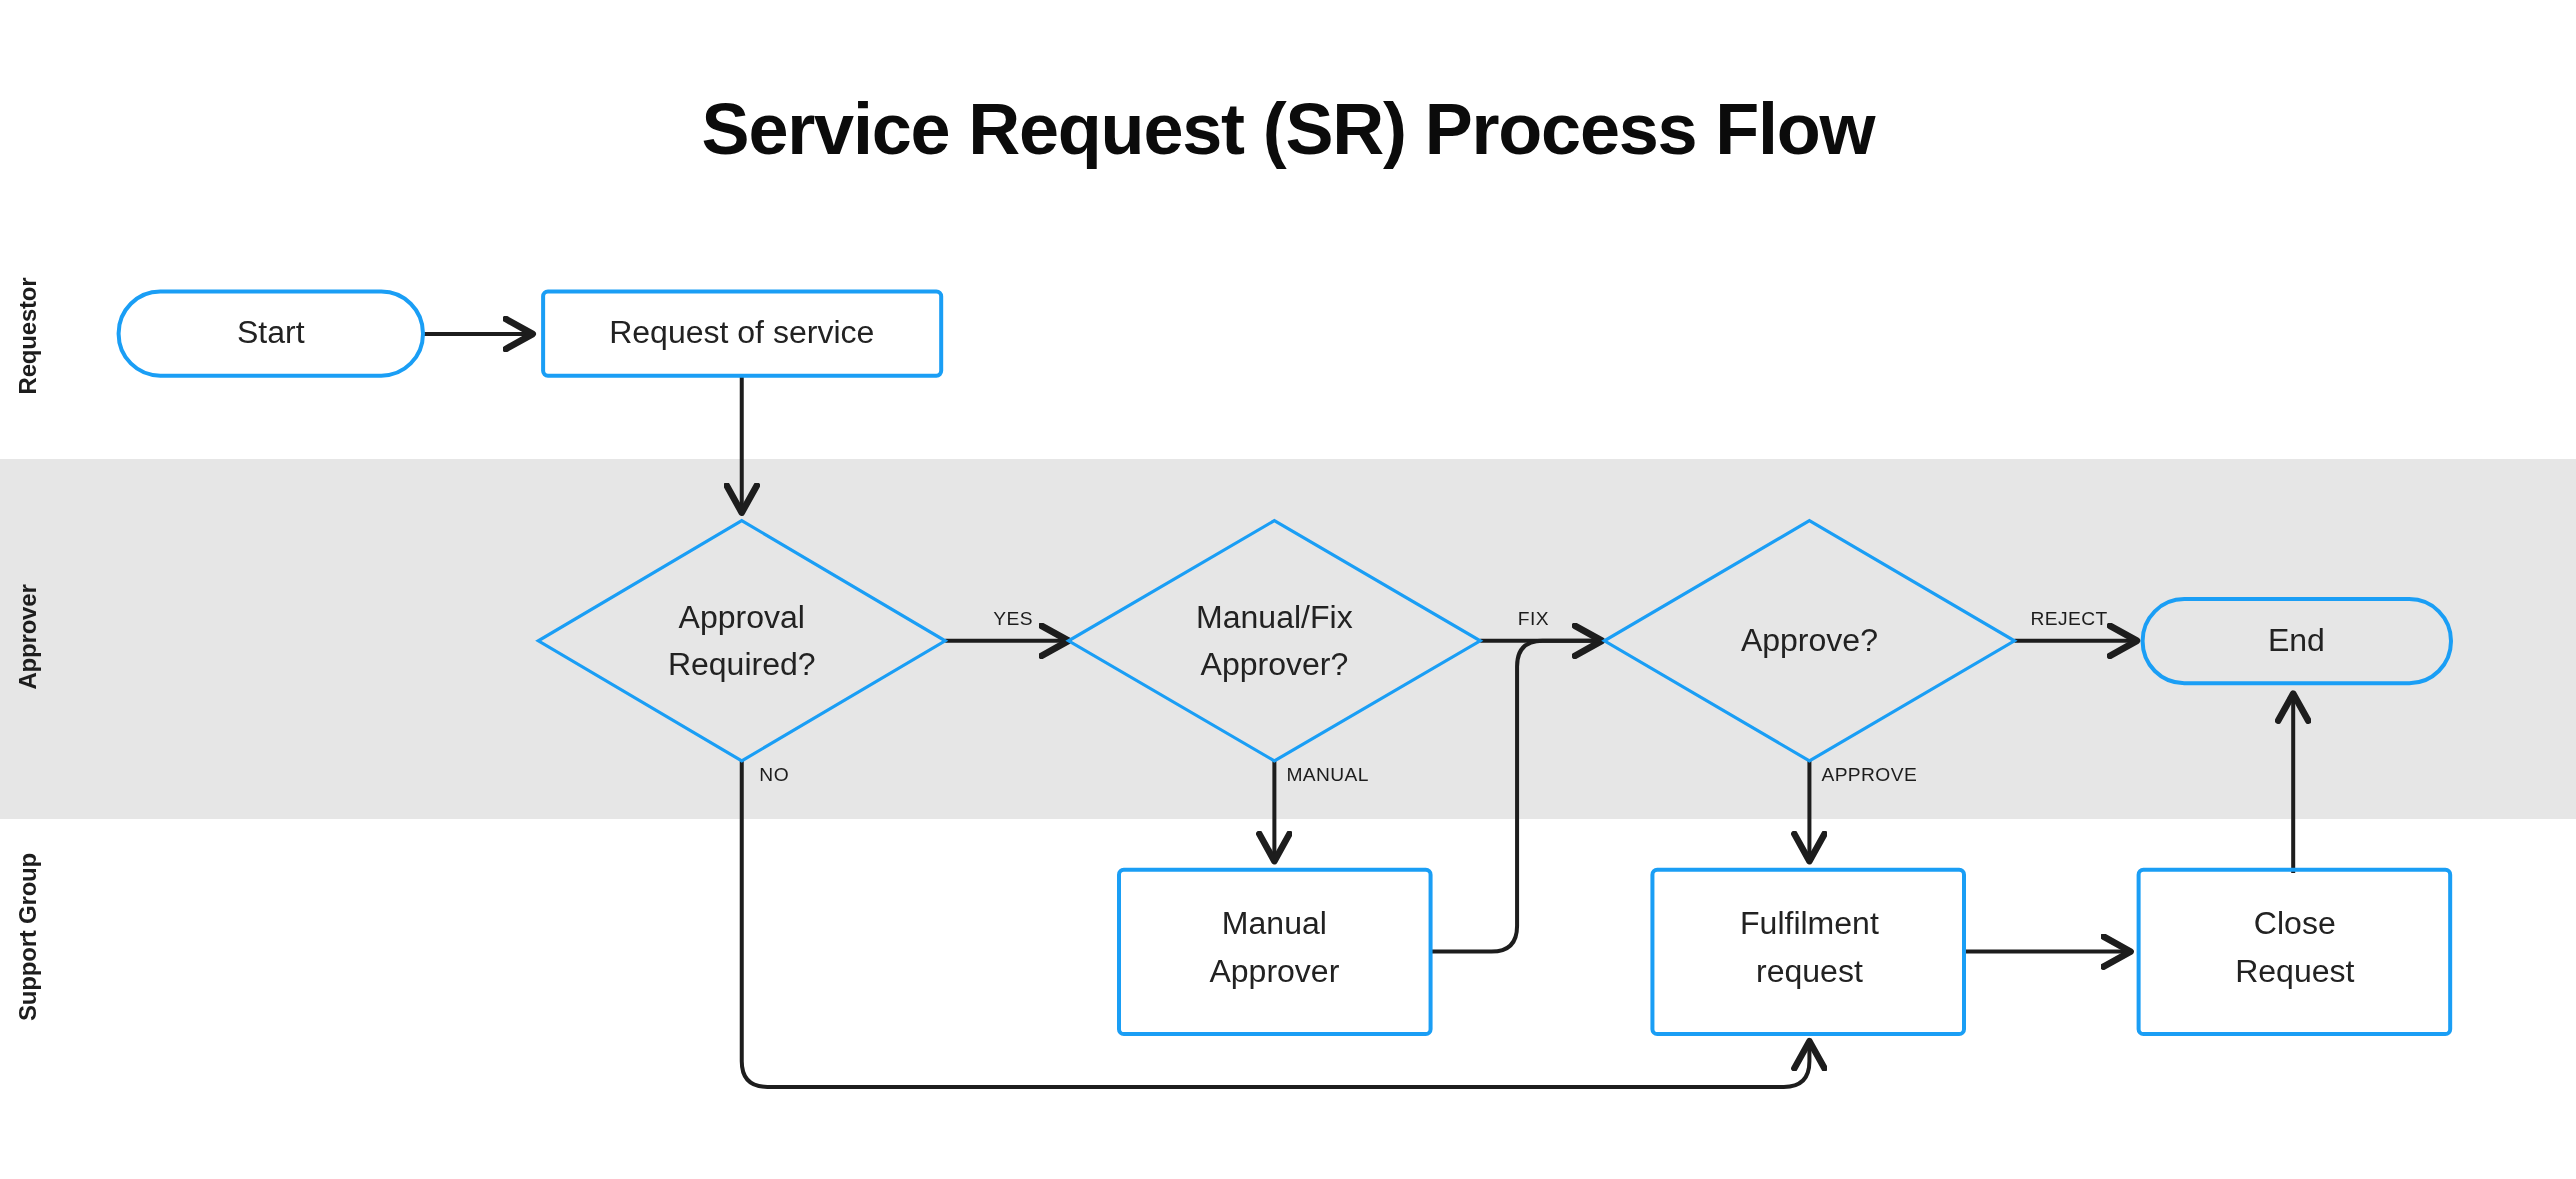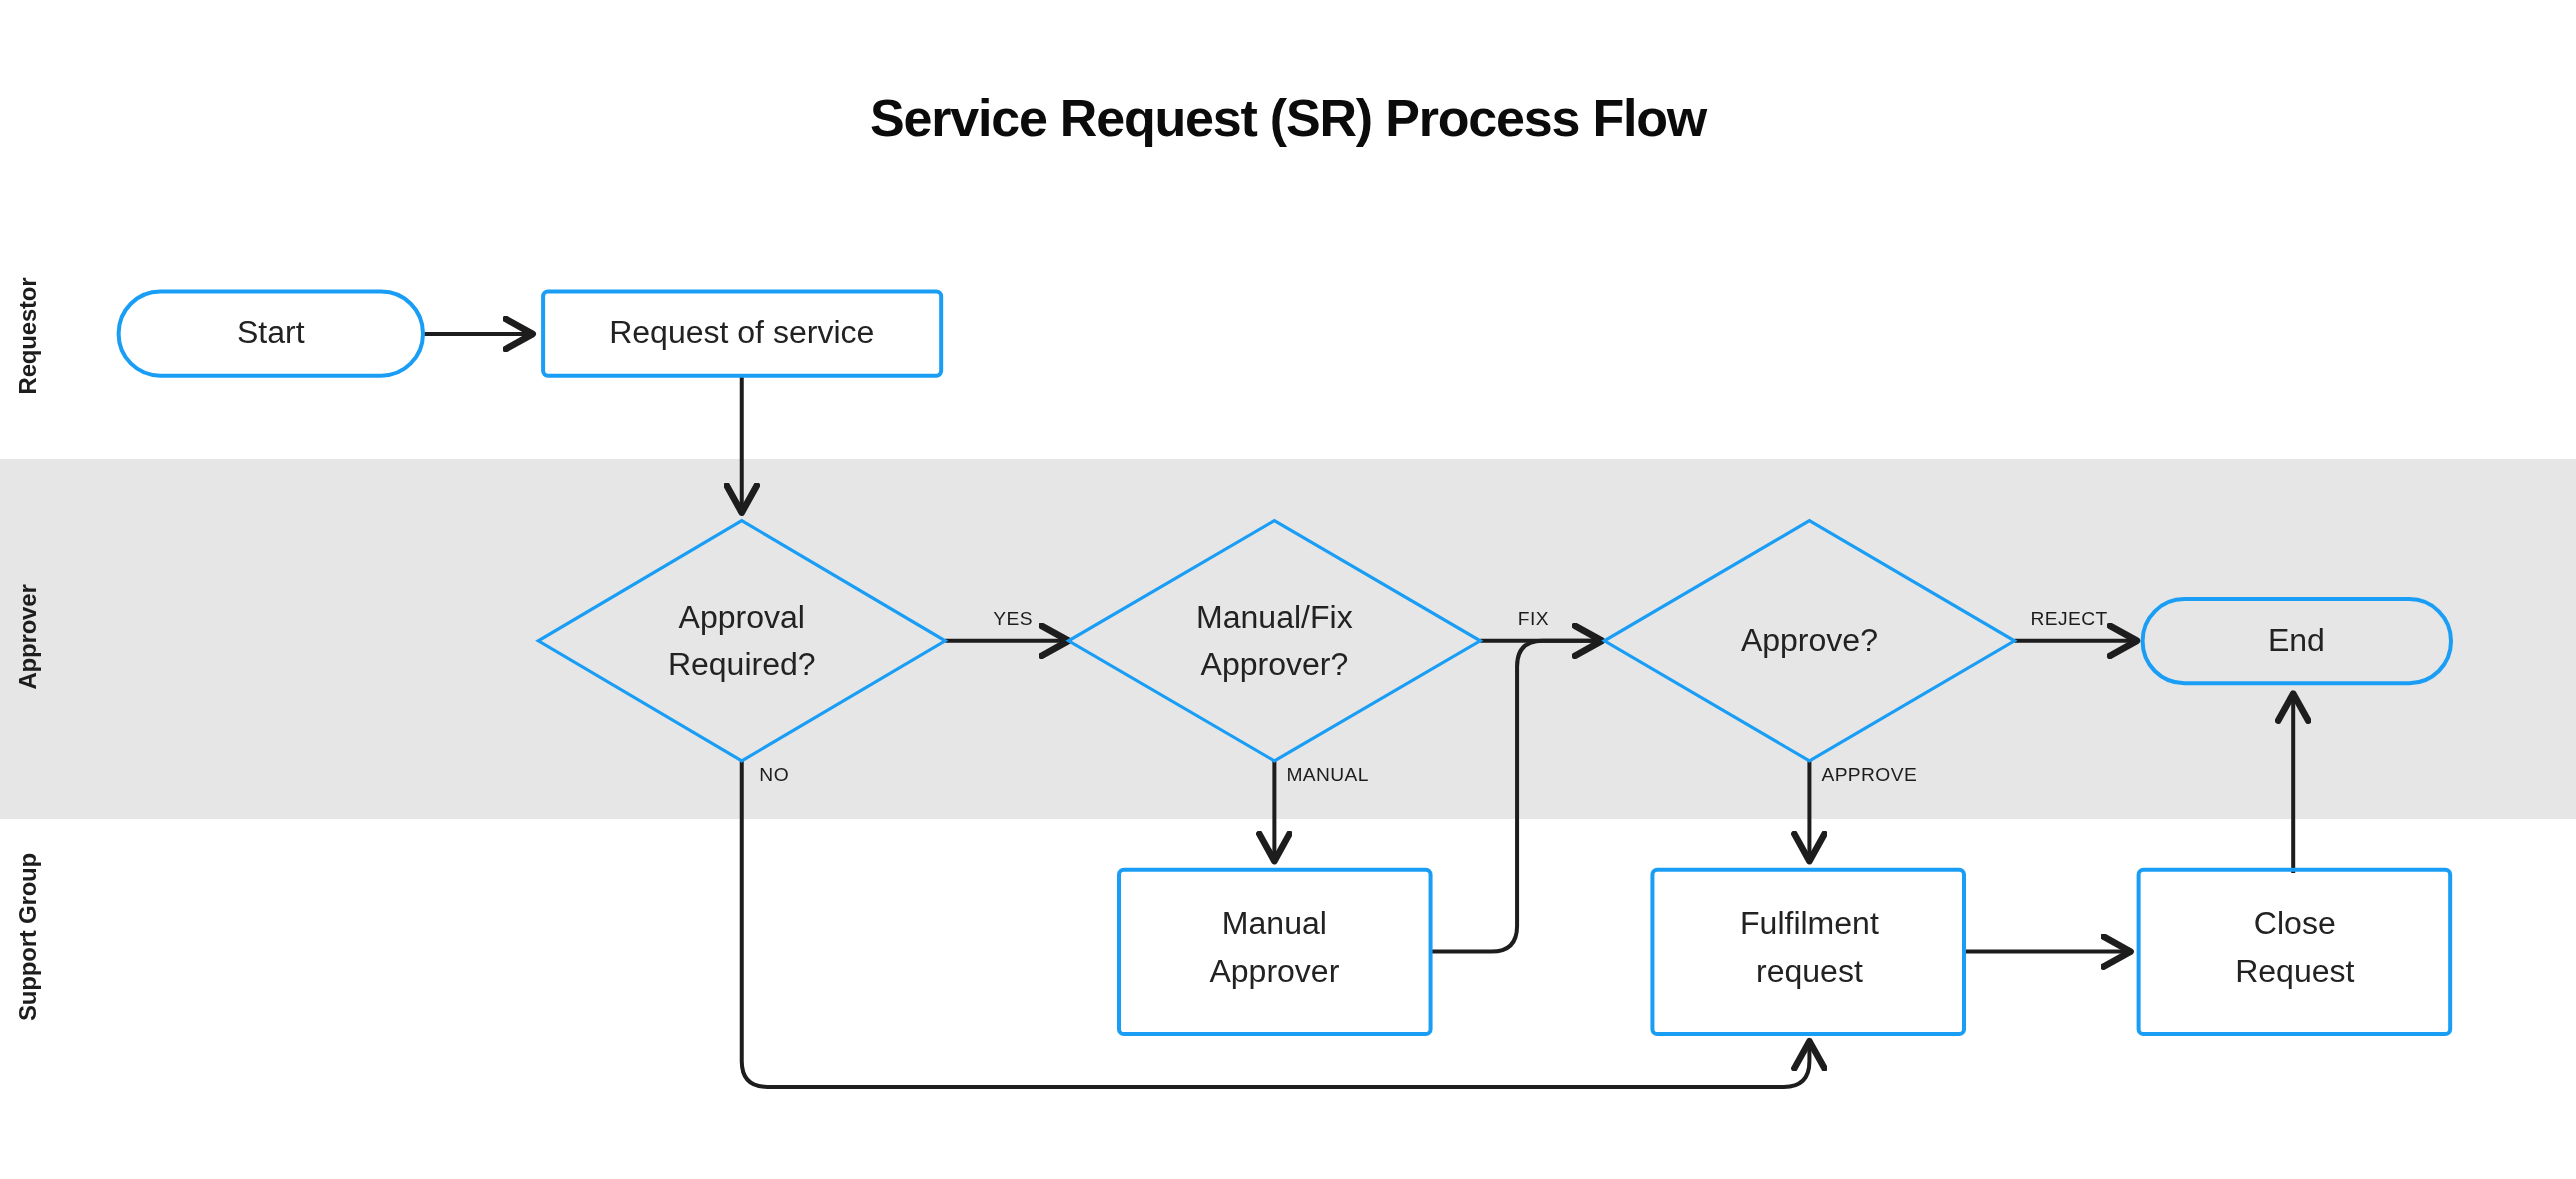--- a/index.html
+++ b/index.html
@@ -54,21 +54,21 @@
   }
 
   #page-title {
     position: absolute;
     left: 0;
     top: 88px;
     width: 2576px;
     text-align: center;
     font-family: "Liberation Sans", sans-serif;
     font-weight: bold;
-    font-size: 52px;
+    font-size: 72px;
     color: #0b0b0b;
     letter-spacing: -1.2px;
   }
 
   svg.flow {
     position: absolute;
     left: 0;
     top: 0;
     width: 2576px;
     height: 1179px;

